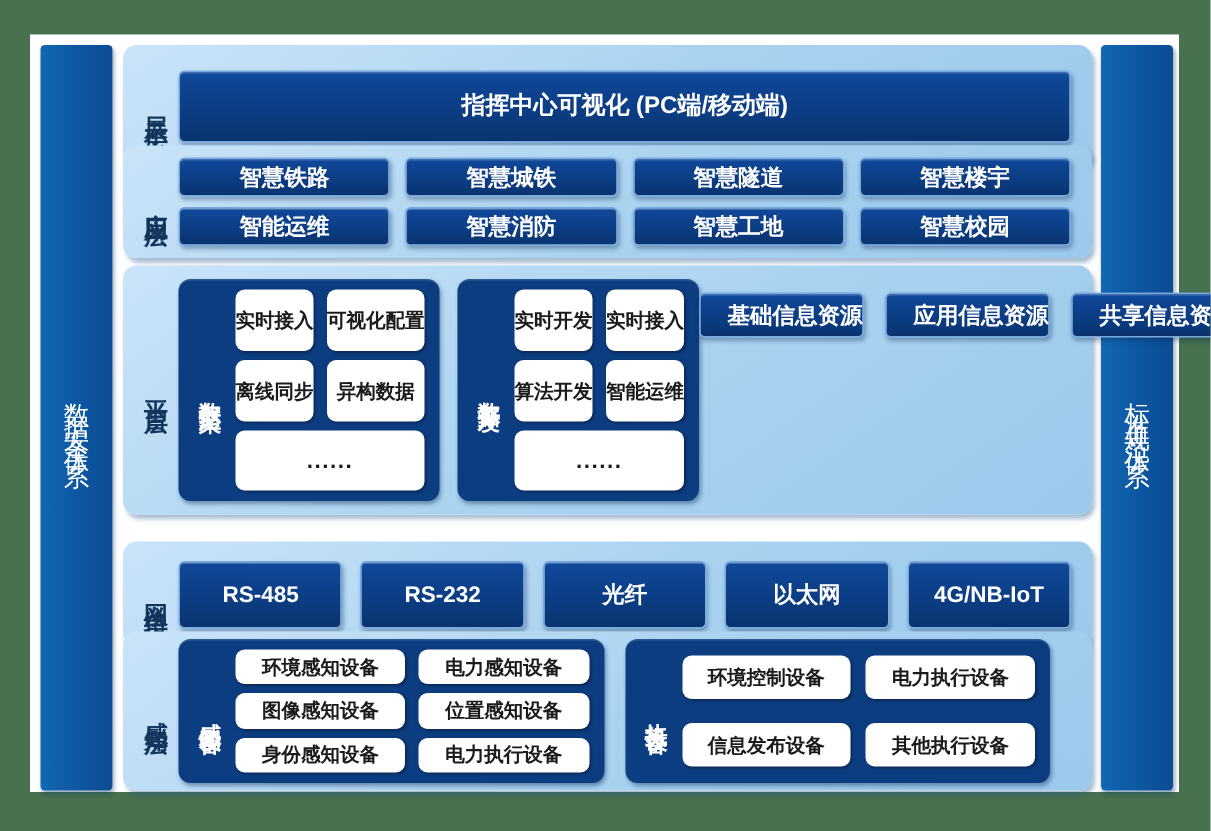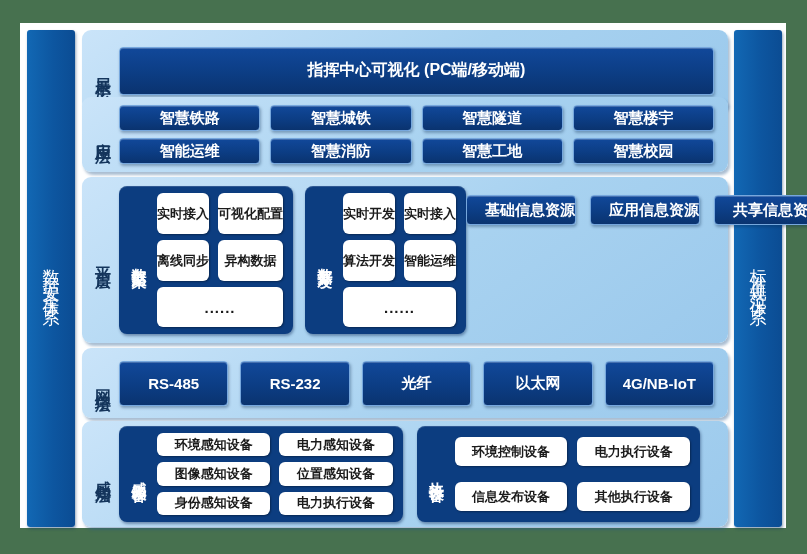--- a/index.html
+++ b/index.html
@@ -152,21 +152,21 @@
 
         </div>
         <div class="resource-row">
           <div class="navy-btn">基础信息资源</div>
           <div class="navy-btn">应用信息资源</div>
           <div class="navy-btn">共享信息资源</div>
         </div>
       </div>
     </section>
 
-    <section class="panel" style="top:325px;height:70px;">
+    <section class="panel" style="top:338px;height:70px;">
       <div class="vlabel">网络层</div>
       <div class="content network-row">
         <div class="navy-btn">RS-485</div>
         <div class="navy-btn">RS-232</div>
         <div class="navy-btn">光纤</div>
         <div class="navy-btn">以太网</div>
         <div class="navy-btn">4G/NB-IoT</div>
       </div>
     </section>
 

